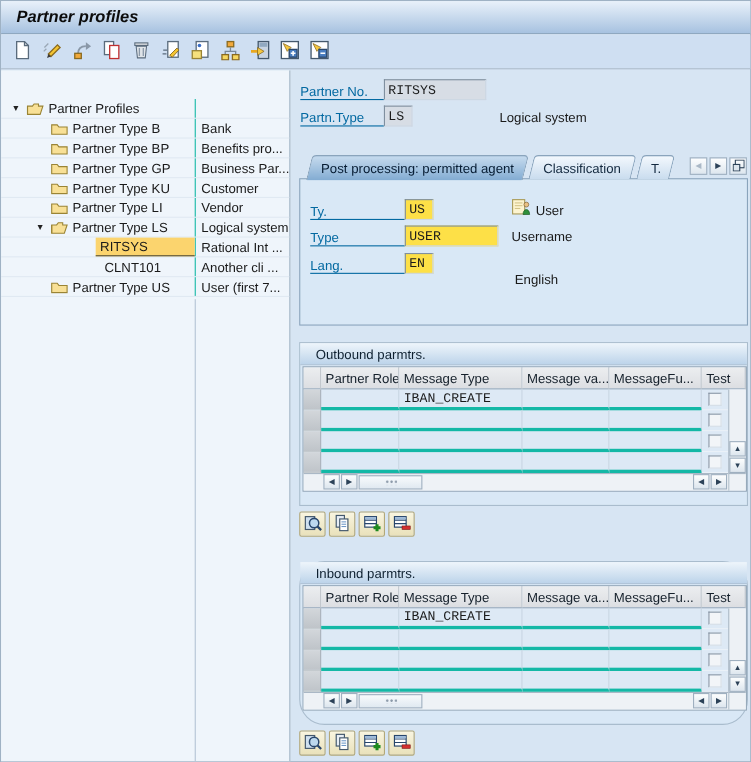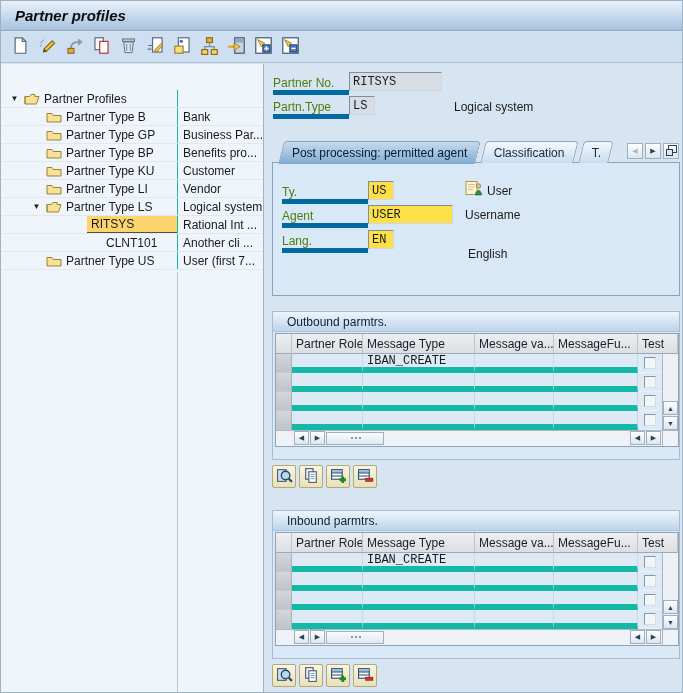--- a/index.html
+++ b/index.html
@@ -35,21 +35,21 @@
   .twisty { width:9px; font-size:8px; color:#222; text-align:center; }
   .bullet { width:5px; height:5px; border-radius:50%; background:#333; transform:scale(.6); }
   .t-ind0 { padding-left:9px; } .t-ind1 { padding-left:31px; } .t-ind2 { padding-left:56px; }
   .ticon { margin:0 4px 0 5px; display:flex; }
   .tlabel { white-space:nowrap; }
   .sel-label { background:#fbd46e; border-bottom:1px solid #55503a; padding:1px 4px; min-width:90px; margin-left:22px; }
   .tree-colline { position:absolute; left:176px; top:208px; bottom:0; width:1px; background:#b4c4d4; }
 
   
   .rpanel { position:absolute; left:264px; top:62px; right:0; bottom:0; }
-  .lbl { position:absolute; border-bottom:5px solid #0369a1; color:#4d7c0f; }
+  .lbl { position:absolute; border-bottom:1px solid #0369a1; color:#0369a1; }
   .stext { position:absolute; color:#1a1a1a; white-space:nowrap; }
   .fld { position:absolute; height:19px; background:#fde047; font-family:"Liberation Mono", monospace;
     font-size:12px; padding:2px 3px 0 3px; border:1px solid;
     border-color:#7f8f9f #cdd8e3 #cdd8e3 #7f8f9f; white-space:nowrap; overflow:hidden; }
   .fld.ro { background:#d7dde5; }
 
   
   .tabstrip { position:absolute; left:16px; top:78px; height:22px; display:flex; z-index:2; }
   .tab { position:relative; height:22px; margin-right:5px; border:1px solid #8aa4bc; border-bottom:none;
     border-radius:4px 4px 0 0; transform:skewX(-14deg); background:linear-gradient(#f3f8fd,#c9dcee);
@@ -60,33 +60,33 @@
   .tab-btns { position:absolute; top:80px; right:3px; display:flex; gap:2px; z-index:3; }
   .sqbtn { width:16px; height:16px; background:linear-gradient(#fdfefe,#dde6ee); border:1px solid #9fb0c0;
     display:flex; align-items:center; justify-content:center; font-size:7px; color:#2c4258; }
   .sqbtn.dis { color:#aab8c6; }
 
   .tabbox { position:absolute; left:7px; top:99px; width:408px; height:134px;
     border:1px solid #8aa4bc; background:#d9e8f6; }
 
   
   .group { position:absolute; left:7px; width:408px; height:149px; border:1px solid #a9bccd; background:#d9e8f6; }
-  .group.outb { top:248px; } .group.inb { top:447px; }
+  .group.outb { top:248px; } .group.inb { top:447px;border-radius:23px; }
   .gtitle { height:20px; background:linear-gradient(#eef5fb,#bdd4ea); border-bottom:1px solid #b0c4d8;
     display:flex; align-items:center; padding-left:14px; color:#0e2030; }
 
   .ptable { position:absolute; left:2px; top:21px; display:grid;
     grid-template-columns:16px 71px 112px 79px 84px 24px 16px;
     grid-template-rows:20px 19px 19px 19px 19px 16px;
     background:#dde9f5; border:1px solid #8fa3b5; }
   .hc2 { background:linear-gradient(#eceef0,#dcdee2); border-right:1px solid #bfc4c9; border-bottom:1px solid #9aaabb;
     display:flex; align-items:center; padding-left:4px; color:#15202b; overflow:hidden; white-space:nowrap; }
   .hc2.test { grid-column:6 / 8; justify-content:space-between; padding-right:1px;gap:20px; }
   .selc { background:linear-gradient(#d3d7db,#bfc4c9); border-right:1px solid #a8b0b8; border-bottom:1px solid #c4cace; }
-  .dc { border-right:1px solid #c9d6e3; border-bottom:6px solid #14b8a6; display:flex; align-items:center;
+  .dc { border-right:1px solid #c9d6e3; border-bottom:3px solid #14b8a6; display:flex; align-items:center;
     padding-left:4px; font-family:"Liberation Mono", monospace; white-space:nowrap; overflow:hidden; }
   .cbcell { border-bottom:1px solid #eaf1f8; display:flex; align-items:center; justify-content:center; }
   .cb { width:12px; height:12px; background:#f2f5f8; border:1px solid; border-color:#8595a5 #d3dde6 #d3dde6 #8595a5; }
   .vscroll { grid-column:7; grid-row:2 / 6; background:#edf1f5; border-left:1px solid #aab8c6; position:relative; }
   .vbtn { position:absolute; left:0; width:15px; height:14px; background:linear-gradient(#fdfefe,#dde6ee);
     border:1px solid #9fb0c0; display:flex; align-items:center; justify-content:center; font-size:7px; color:#2c4258; }
   .hscroll { grid-column:1 / 7; grid-row:6; background:#eef2f6; border-top:1px solid #aab8c6; position:relative; }
   .hbtn { position:absolute; top:0; width:15px; height:14px; background:linear-gradient(#fdfefe,#dde6ee);
     border:1px solid #9fb0c0; display:flex; align-items:center; justify-content:center; font-size:7px; color:#2c4258; }
   .hthumb { position:absolute; top:1px; left:50px; width:58px; height:13px;
@@ -222,36 +222,36 @@
       </div>
 
       <div class="trow">
         <div class="cpart t-ind1">
             <span class="twisty"><span class="bullet"></span></span>
           <span class="ticon">
               <svg width="16" height="12" viewBox="0 0 16 12">
                 <path d="M1 2.5h5l1.5 2H15V11H1z" fill="#f8e096" stroke="#9a8434"></path>
               </svg>
             </span>
+          <span class="tlabel">Partner Type BP</span>
+          </div>
+        <div class="cdesc">Benefits pro...</div>
+      </div>
+
+      <div class="trow">
+        <div class="cpart t-ind1">
+            <span class="twisty"><span class="bullet"></span></span>
+          <span class="ticon">
+              <svg width="16" height="12" viewBox="0 0 16 12">
+                <path d="M1 2.5h5l1.5 2H15V11H1z" fill="#f8e096" stroke="#9a8434"></path>
+              </svg>
+            </span>
           <span class="tlabel">Partner Type GP</span>
           </div>
         <div class="cdesc">Business Par...</div>
-      </div>
-
-      <div class="trow">
-        <div class="cpart t-ind1">
-            <span class="twisty"><span class="bullet"></span></span>
-          <span class="ticon">
-              <svg width="16" height="12" viewBox="0 0 16 12">
-                <path d="M1 2.5h5l1.5 2H15V11H1z" fill="#f8e096" stroke="#9a8434"></path>
-              </svg>
-            </span>
-          <span class="tlabel">Partner Type BP</span>
-          </div>
-        <div class="cdesc">Benefits pro...</div>
       </div>
 
       <div class="trow">
         <div class="cpart t-ind1">
             <span class="twisty"><span class="bullet"></span></span>
           <span class="ticon">
               <svg width="16" height="12" viewBox="0 0 16 12">
                 <path d="M1 2.5h5l1.5 2H15V11H1z" fill="#f8e096" stroke="#9a8434"></path>
               </svg>
             </span>
@@ -291,21 +291,21 @@
         <div class="cpart t-ind2">
             <span class="twisty"><span class="bullet"></span></span>
           <span class="tlabel sel-label">RITSYS</span>
           </div>
         <div class="cdesc">Rational Int ...</div>
       </div>
 
       <div class="trow">
         <div class="cpart t-ind2">
             <span class="twisty"><span class="bullet"></span></span>
-          <span class="tlabel" style="margin-left:40px">CLNT101</span>
+          <span class="tlabel" style="margin-left:29px">CLNT101</span>
           </div>
         <div class="cdesc">Another cli ...</div>
       </div>
 
       <div class="trow">
         <div class="cpart t-ind1">
             <span class="twisty"><span class="bullet"></span></span>
           <span class="ticon">
               <svg width="16" height="12" viewBox="0 0 16 12">
                 <path d="M1 2.5h5l1.5 2H15V11H1z" fill="#f8e096" stroke="#9a8434"></path>
@@ -359,21 +359,21 @@
       <span class="lbl" style="left:9px; top:22px; width:86px;">Ty.</span>
       <span class="fld" style="left:95px; top:18px; width:26px;">US</span>
       <span class="stext" style="left:192px; top:17px;"><svg width="18" height="16" viewBox="0 0 18 16">
             <rect x="1" y="1.5" width="11" height="13" fill="#fdf4cf" stroke="#a89a58"></rect>
             <path d="M3 4.5h7M3 7h7M3 9.5h5" stroke="#c8b878" stroke-width=".8"></path>
             <circle cx="13.5" cy="6" r="2.2" fill="#eac183" stroke="#7a5a2a" stroke-width=".6"></circle>
             <path d="M10.5 15c0-3 1.5-4.5 3-4.5s3 1.5 3 4.5z" fill="#2f8f3a" stroke="#1a5a22" stroke-width=".6"></path>
           </svg></span>
       <span class="stext" style="left:214px; top:21px;">User</span>
 
-      <span class="lbl" style="left:9px; top:46px; width:86px;">Agent</span>
+      <span class="lbl" style="left:9px; top:46px; width:86px;">Type</span>
       <span class="fld" style="left:95px; top:42px; width:85px;">USER</span>
       <span class="stext" style="left:192px; top:45px;">Username</span>
 
       <span class="lbl" style="left:9px; top:71px; width:86px;">Lang.</span>
       <span class="fld" style="left:95px; top:67px; width:26px;">EN</span>
       <span class="stext" style="left:195px; top:70px;margin-top:14px;">English</span>
     </div>
 
     <div class="group outb">
       <div class="gtitle">Outbound parmtrs.</div>

